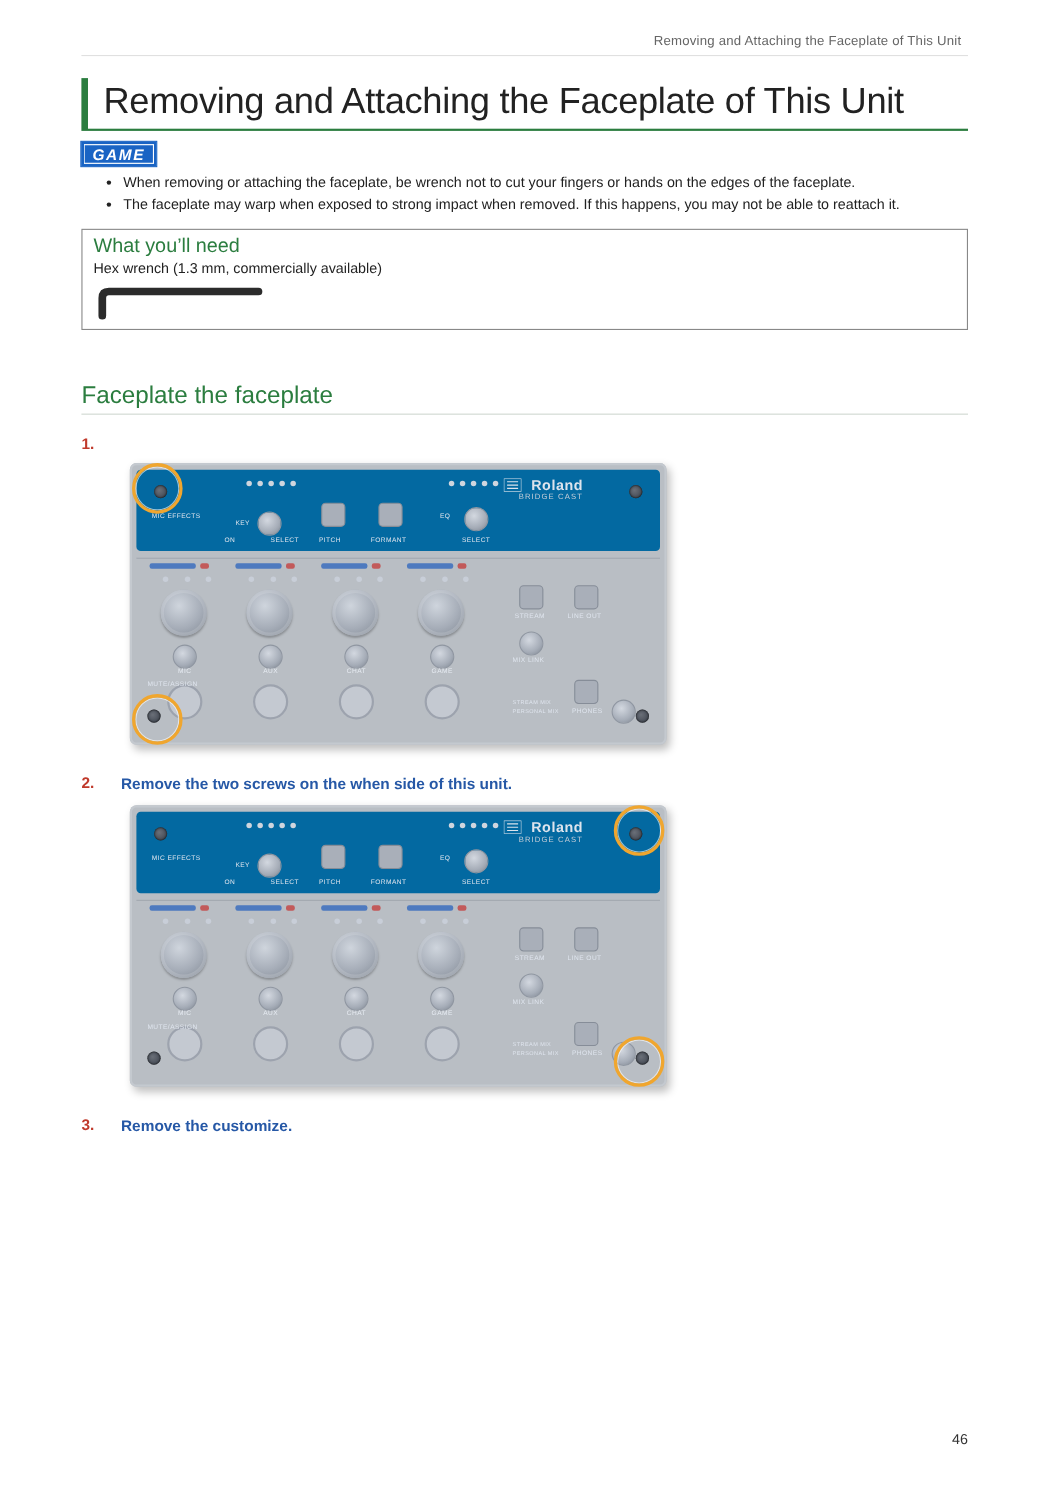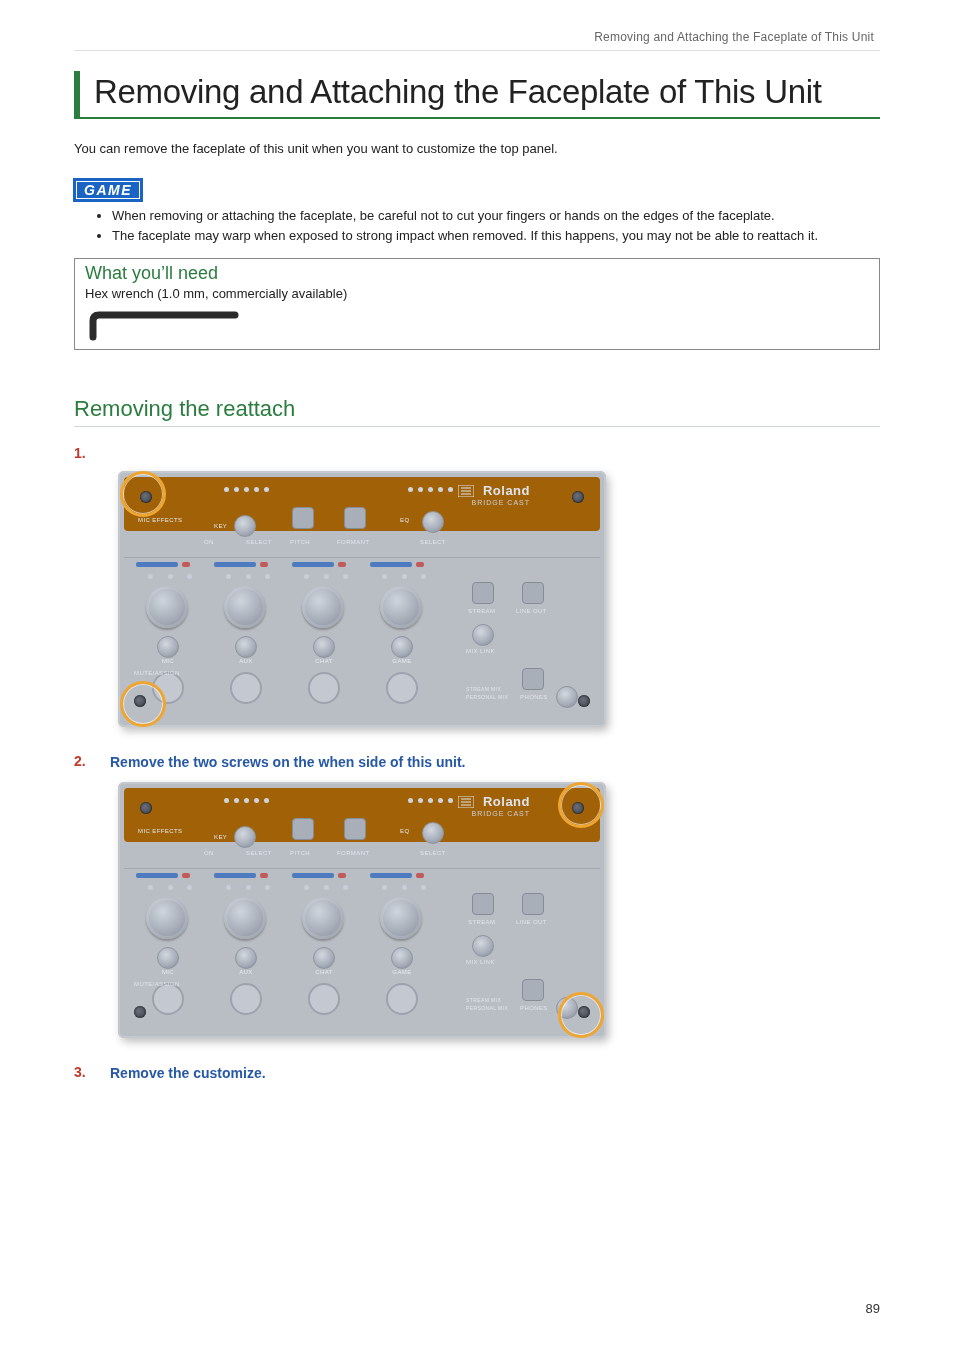--- a/index.html
+++ b/index.html
@@ -133,22 +133,22 @@
   .panel {
     width: 488px;
     height: 256px;
     background: #b9bec4;
     border-radius: 6px;
     box-shadow: 3px 4px 8px rgba(0,0,0,0.25), inset 0 0 0 2px #c4c9cf;
     position: relative;
     font-family: Arial, sans-serif;
   }
   .top-strip {
-    position:absolute; left:6px; right:6px; top:6px; height:54px;
-    background:#a16207; border-radius:4px;
+    position:absolute; left:6px; right:6px; top:6px; height:74px;
+    background:#0369a1; border-radius:4px;
     color:#e9eef5; font-size:6px;
   }
   .bottom-area {
     position:absolute; left:6px; right:6px; top:86px; bottom:6px;
     border-top:1px solid #a2a8b0;
   }
   .brand {
     position:absolute; right:70px; top:6px;
     color:#dde4ed; font-size:13px; font-weight:700; letter-spacing:0.5px;
   }
@@ -224,41 +224,40 @@
 
   <div class="breadcrumb-row">Removing and Attaching the Faceplate of This Unit</div>
   <hr class="hr-grey">
 
   <div class="title-block">
     <div class="title-inner">
       <h1 class="page-title">Removing and Attaching the Faceplate of This Unit</h1>
     </div>
   </div>
 
-  <p class="intro">You can remove the faceplate of this unit when you want to customize the top panel.</p>
 
   <div>
     <span class="note-badge">GAME</span>
     <ul class="note-list">
-      <li>When removing or attaching the faceplate, be careful not to cut your fingers or hands on the edges of the faceplate.</li>
+      <li>When removing or attaching the faceplate, be wrench not to cut your fingers or hands on the edges of the faceplate.</li>
       <li>The faceplate may warp when exposed to strong impact when removed. If this happens, you may not be able to reattach it.</li>
     </ul>
   </div>
 
   <div class="need-box">
     <div class="need-title">What you’ll need</div>
-    <div class="need-text">Hex wrench (1.0 mm, commercially available)</div>
+    <div class="need-text">Hex wrench (1.3 mm, commercially available)</div>
     <div class="hex-wrench">
       <svg width="160" height="34" viewBox="0 0 160 34">
         <path d="M 8 30 L 8 14 Q 8 8 14 8 L 150 8" stroke="#2b2b2b" stroke-width="7" fill="none" stroke-linecap="round"></path>
       </svg>
     </div>
   </div>
 
-  <h2 class="subhead">Removing the reattach</h2>
+  <h2 class="subhead">Faceplate the faceplate</h2>
 
   <ol class="steps">
 
     <li>
       <div class="step-row">
         <span class="step-num">1</span>
       </div>
       <div class="figure-wrap">
         <div class="panel">
           <div class="top-strip">
@@ -495,14 +494,14 @@
 
     <li>
       <div class="step-row">
         <span class="step-num">3</span>
         <span class="step-text">Remove the customize.</span>
       </div>
     </li>
 
   </ol>
 
-  <div class="page-num">89</div>
+  <div class="page-num">46</div>
 </div>
 
 </body></html>

